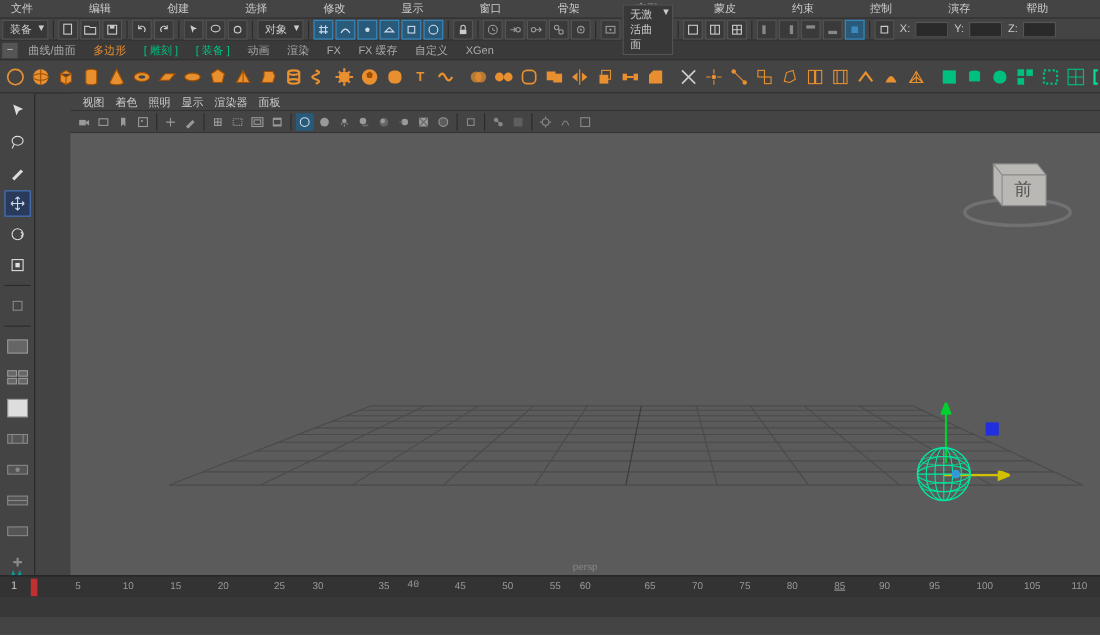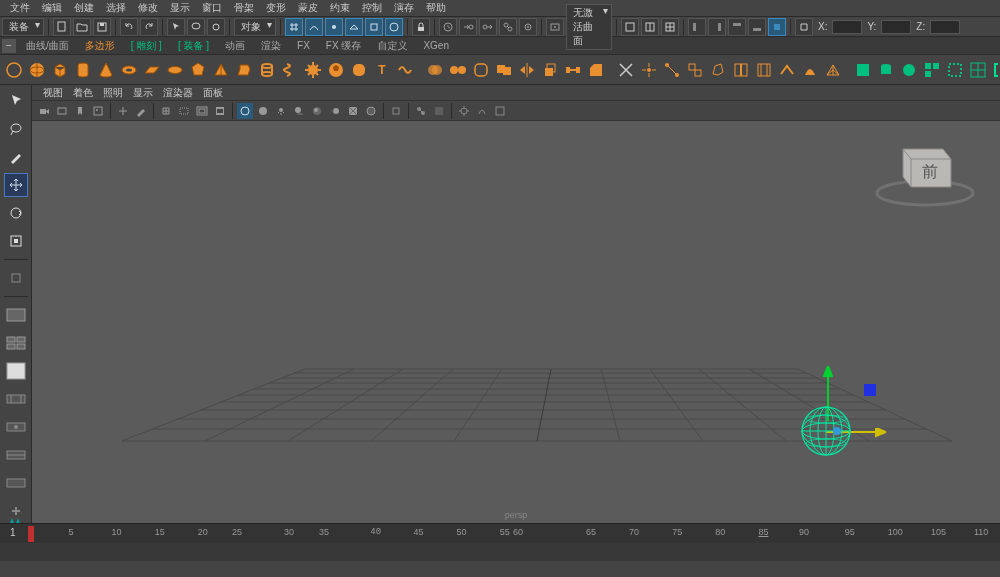--- a/index.html
+++ b/index.html
@@ -1,37 +1,37 @@
 <!DOCTYPE html>
 <html><head>
 <meta charset="utf-8">
 <style>
 * { margin: 0; padding: 0; box-sizing: border-box; }
 body { width: 1000px; height: 577px; background: #444; font-family: "Microsoft YaHei", sans-serif; font-size: 10px; color: #ccc; overflow: hidden; }
-.menubar { height: 17px; background: #444; display: flex; align-items: center; padding: 0 4px; border-bottom: 1px solid #2a2a2a; }
+.menubar { height: 17px; background: #444; display: flex; align-items: center; padding: 0 4px; border-bottom: 1px solid #2a2a2a; gap: 39px; }
 .menubar span { padding: 0 6px; cursor: pointer; }
 .row2 { height: 20px; background: #444; display: flex; align-items: center; padding: 0 2px; gap: 2px; border-bottom: 1px solid #2a2a2a; }
 .dd { background: #383838; padding: 1px 14px 1px 6px; border: 1px solid #555; position: relative; }
 .dd::after { content: "▾"; position: absolute; right: 3px; top: 0; }
 .iconbtn { width: 18px; height: 18px; display: flex; align-items: center; justify-content: center; background: #3a3a3a; border: 1px solid #555; cursor: pointer; }
 .iconbtn.blue { background: #2a5a7a; border-color: #3a8ac0; }
 .iconbtn svg { width: 12px; height: 12px; }
 .sep { width: 1px; height: 16px; background: #2a2a2a; margin: 0 2px; }
 .coord-label { padding: 0 3px; }
 .coord-input { width: 30px; height: 14px; background: #2a2a2a; border: 1px solid #555; }
 .tabbar { height: 18px; background: #3a3a3a; display: flex; align-items: center; border-bottom: 1px solid #2a2a2a; }
 .tab { padding: 2px 8px; color: #aaa; cursor: pointer; }
 .tab.active { color: #e89030; }
 .tab.brkt { color: #00c080; }
 .tab.brkt::before { content: "[ "; }
 .tab.brkt::after { content: " ]"; }
 .shelfbar { height: 30px; background: #444; display: flex; align-items: center; padding: 0 4px; gap: 3px; border-bottom: 1px solid #2a2a2a; }
 .shelf-icon { width: 22px; height: 22px; display: flex; align-items: center; justify-content: center; cursor: pointer; }
 .shelf-icon svg { width: 20px; height: 20px; }
-.main { display: flex; height: 438px; }
+.main { display: flex; height: 438px; gap: 32px; }
 .toolbox { width: 32px; background: #444; border-right: 1px solid #2a2a2a; display: flex; flex-direction: column; align-items: center; padding-top: 4px; gap: 4px; }
 .tool { width: 24px; height: 24px; display: flex; align-items: center; justify-content: center; cursor: pointer; border: 1px solid transparent; }
 .tool.active { background: #2a3a5a; border-color: #4a7ac0; }
 .tool-line { width: 24px; height: 1px; background: #2a2a2a; margin: 2px 0; }
 .viewport-wrap { flex: 1; display: flex; flex-direction: column; }
 .vp-menu { height: 16px; background: #444; display: flex; align-items: center; padding: 0 6px; border-bottom: 1px solid #333; }
 .vp-menu span { padding: 0 5px; cursor: pointer; }
 .vp-tools { height: 20px; background: #444; display: flex; align-items: center; padding: 0 4px; gap: 2px; border-bottom: 1px solid #333; }
 .vp-tool { width: 16px; height: 16px; display: flex; align-items: center; justify-content: center; cursor: pointer; }
 .viewport { flex: 1; background: #5b5b5b; position: relative; overflow: hidden; }
@@ -814,28 +814,28 @@
 </svg>
 
 <div class="timeline">
   <span style="position:absolute;left:10px;top:3px;color:#ccc">1</span>
   <div class="frame-ind"></div>
   <div class="ticks" id="ticks">
       <span class="tick" style="left: 34.4954px;">5</span>
       <span class="tick" style="left: 77.6147px;">10</span>
       <span class="tick" style="left: 120.734px;">15</span>
       <span class="tick" style="left: 163.853px;">20</span>
-      <span class="tick" style="left: 198px;">25</span>
+      <span class="tick" style="left: 215px;">25</span>
       <span class="tick" style="left: 250.092px;">30</span>
-      <span class="tick" style="left: 285px; text-align: right;">35</span>
+      <span class="tick" style="left: 310px; text-align: right;">35</span>
       <span class="tick" style="left: 336.33px; font-family: Liberation Mono, monospace;">40</span>
       <span class="tick" style="left: 379.45px;">45</span>
       <span class="tick" style="left: 422.569px;">50</span>
       <span class="tick" style="left: 465.688px;">55</span>
-      <span class="tick" style="left: 479px;">60</span>
+      <span class="tick" style="left: 493px;">60</span>
       <span class="tick" style="left: 551.927px;">65</span>
       <span class="tick" style="left: 595.046px;">70</span>
       <span class="tick" style="left: 638.165px;">75</span>
       <span class="tick" style="left: 681.284px;">80</span>
       <span class="tick" style="left: 724.404px; text-decoration: underline;">85</span>
       <span class="tick" style="left: 765px;">90</span>
       <span class="tick" style="left: 810.642px;">95</span>
       <span class="tick" style="left: 853.761px;">100</span>
       <span class="tick" style="left: 896.881px; text-align: right;">105</span>
       <span class="tick" style="left: 940px;">110</span>

